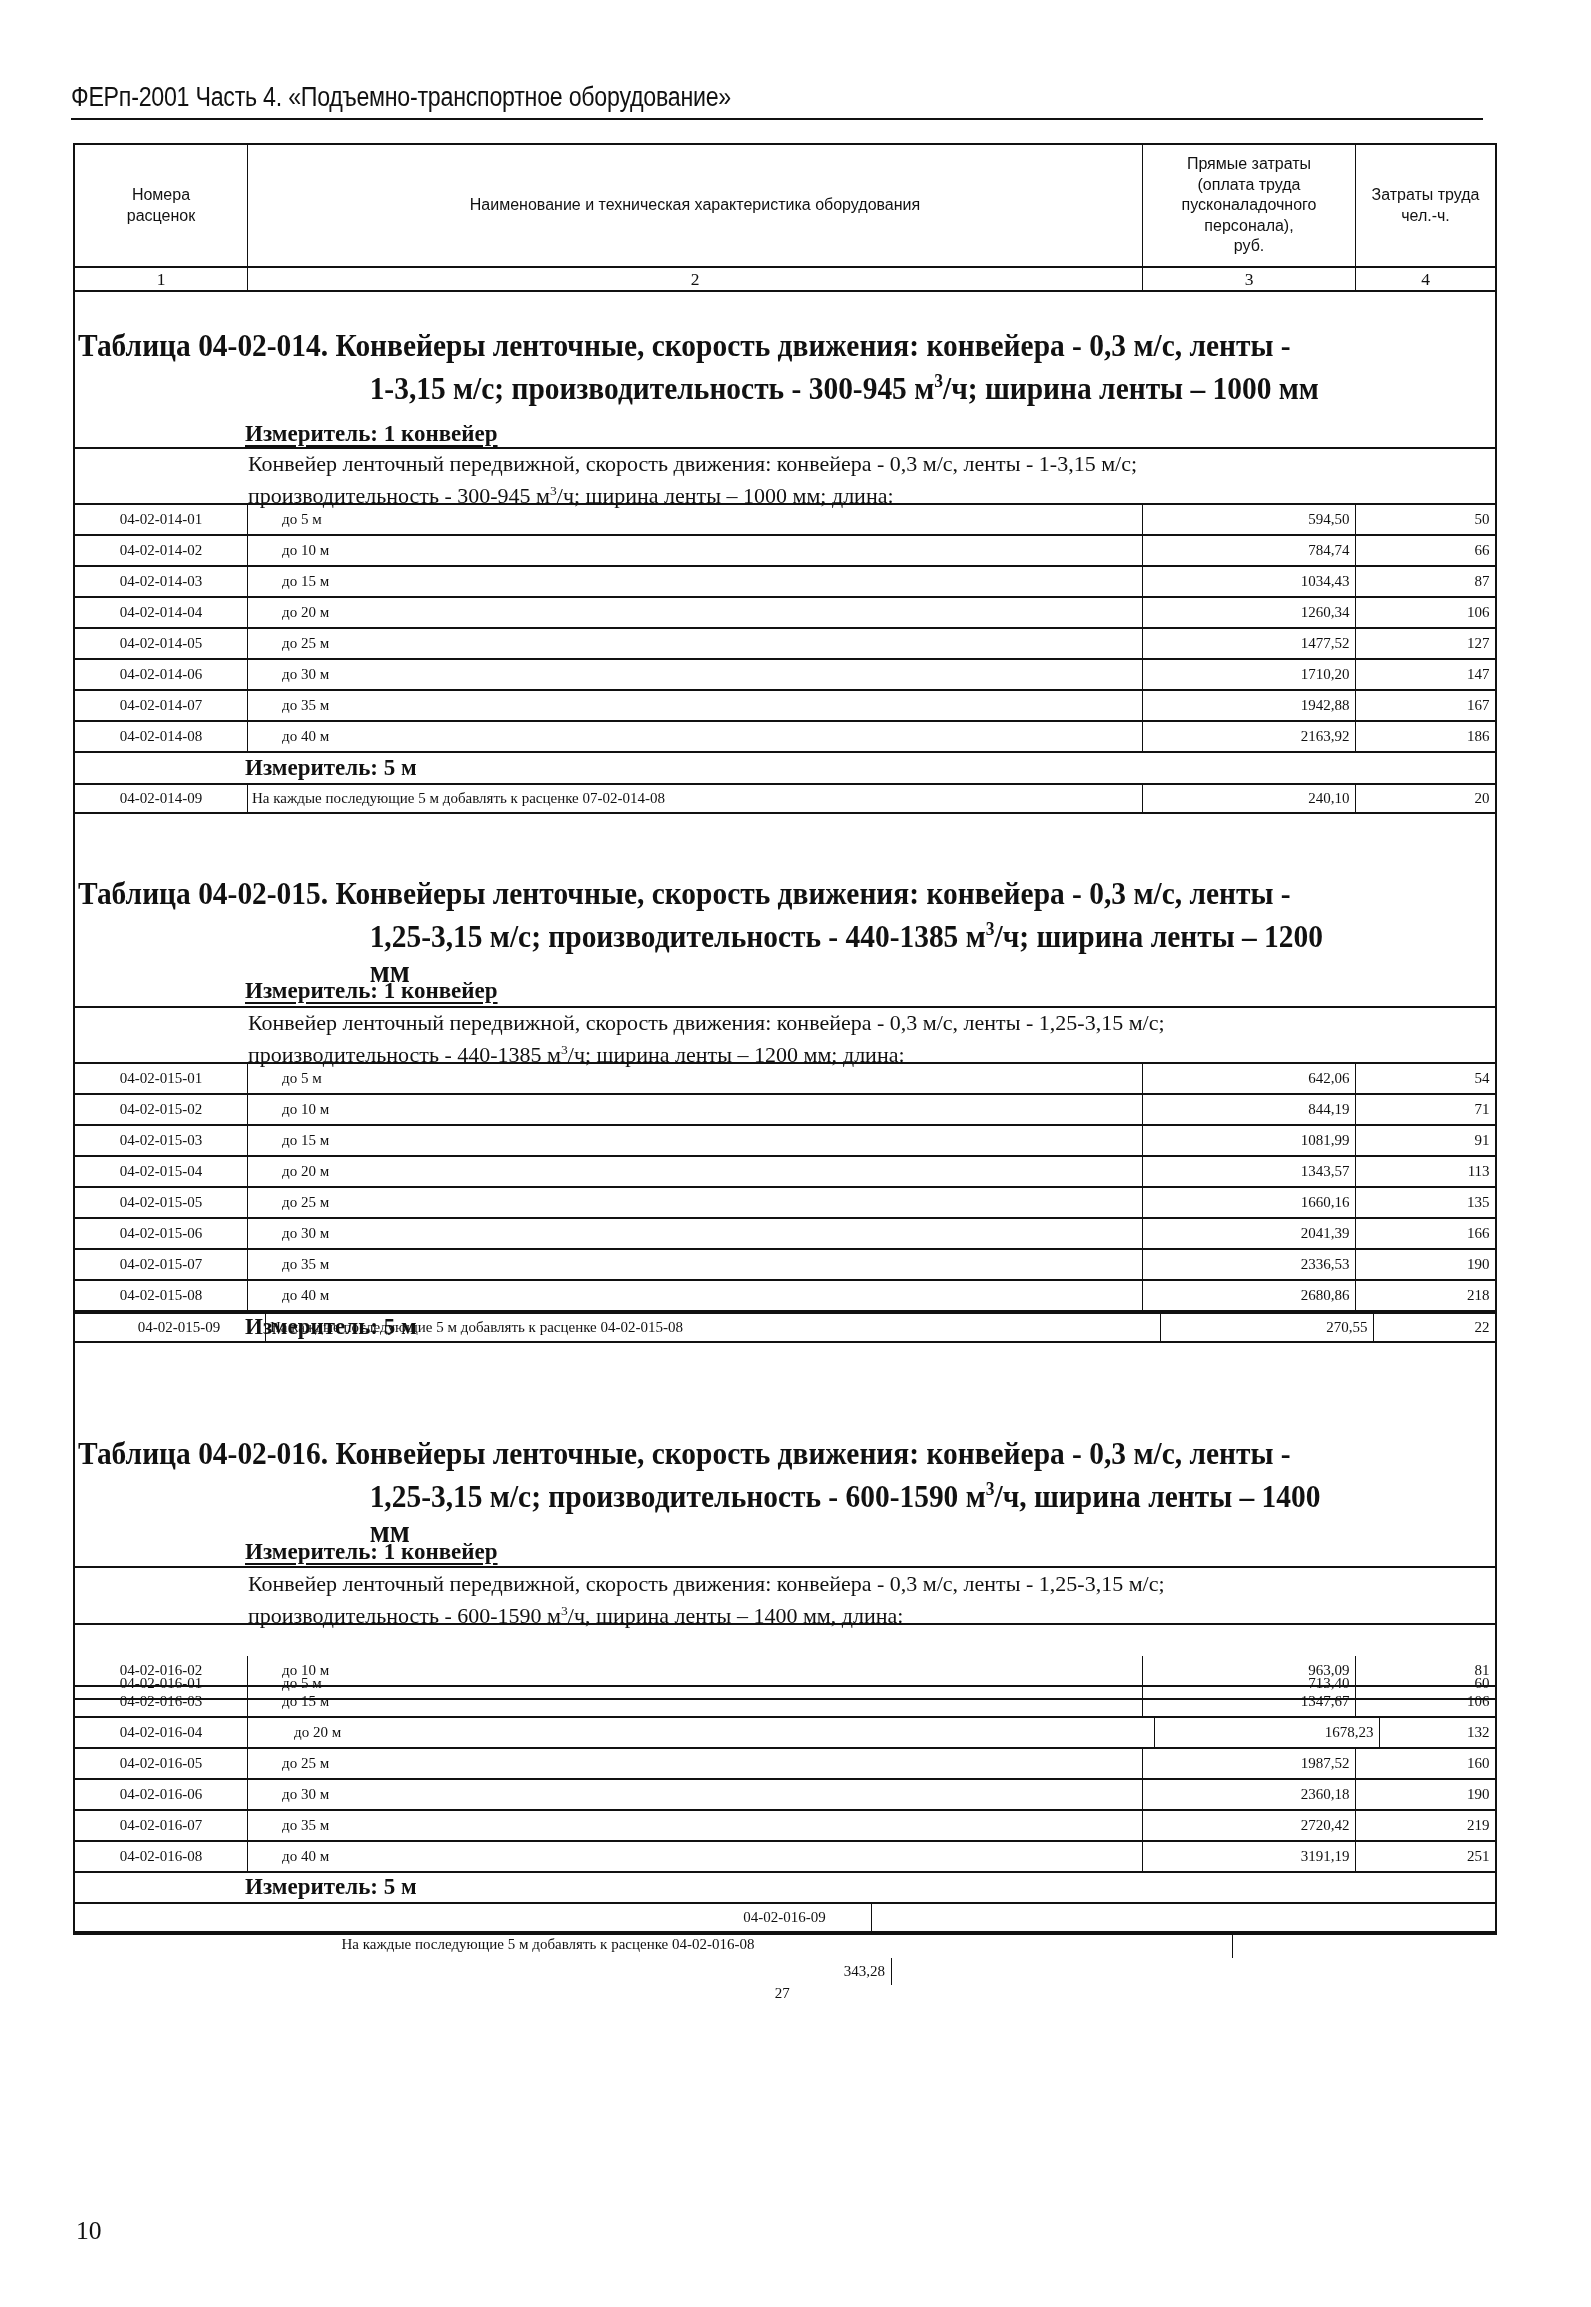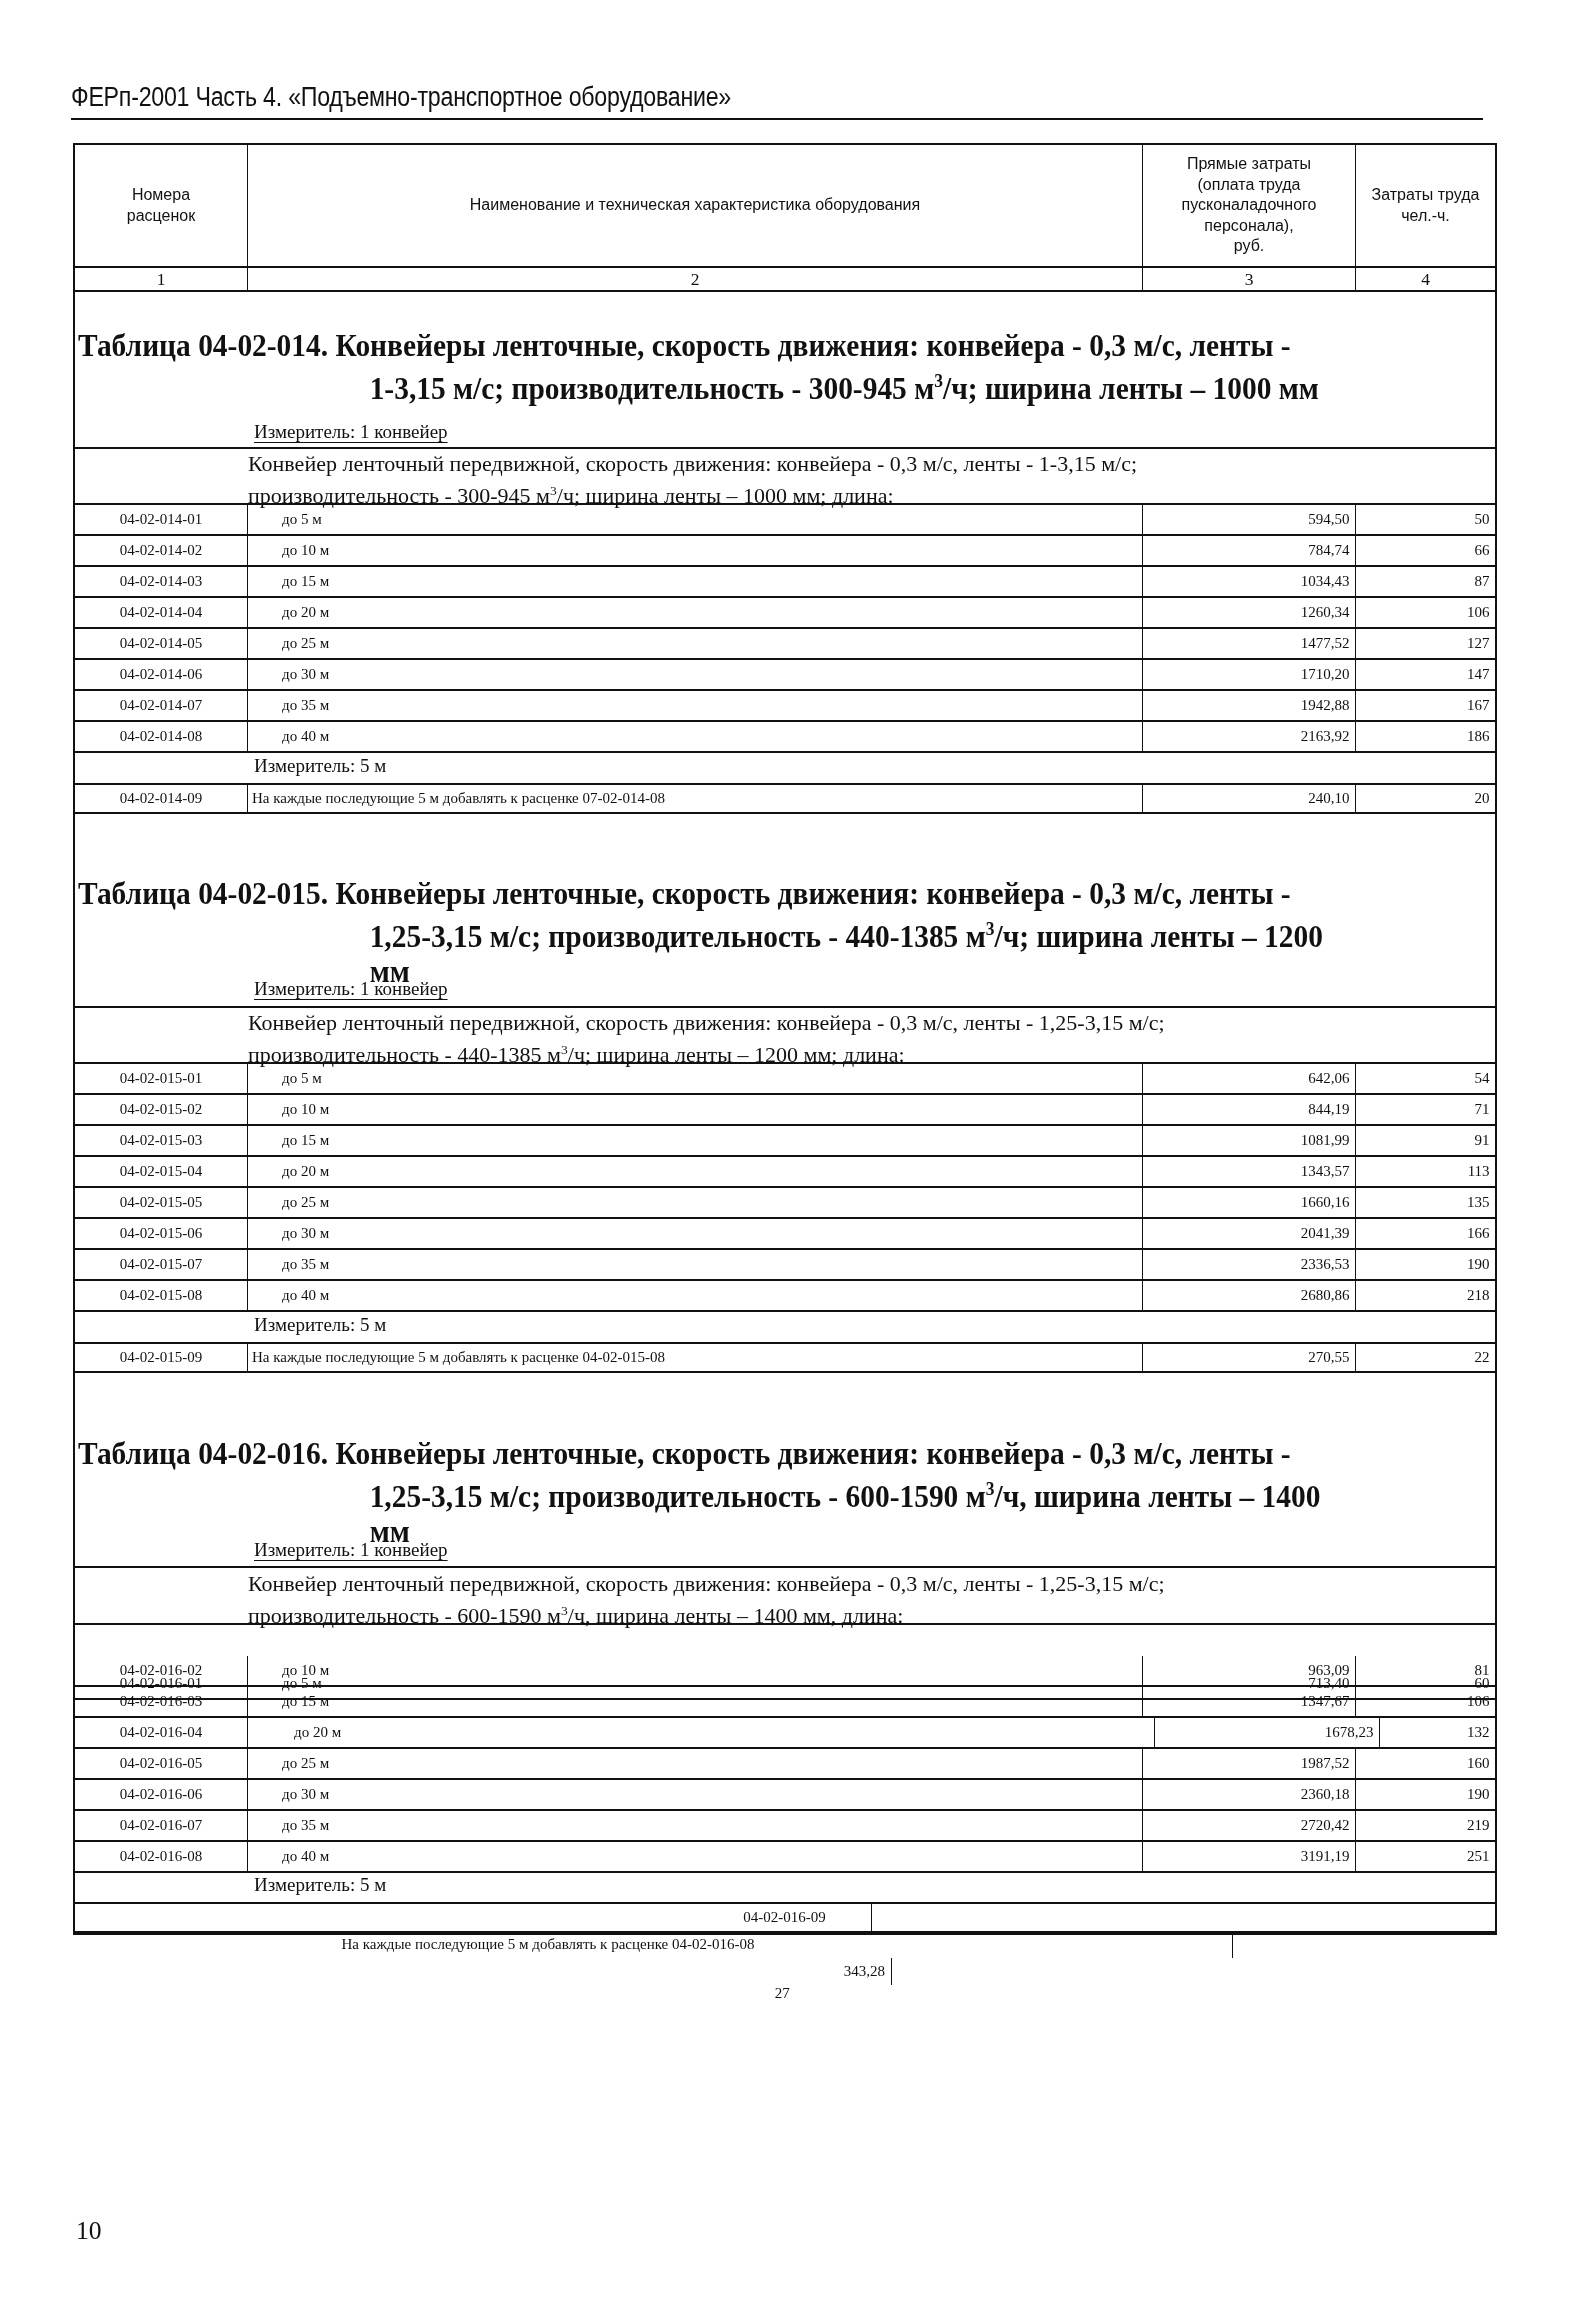--- a/index.html
+++ b/index.html
@@ -23,21 +23,21 @@
   .thead .c3 { white-space: pre-line; }
   .thead .c4 { white-space: pre-line; }
   .tnums { top: 125px; height: 24px; border-bottom: 2px solid #111; font-size: 17.5px; }
   .tnums > div { display: flex; align-items: center; justify-content: center; }
 
   .section-title { position: absolute; left: 2.7px; width: 1415px; font-weight: bold; font-size: 32px;
            line-height: 35px; transform: scaleX(0.92); transform-origin: left top; }
   .section-title .t-prefix { }
   .section-title .t-line2 { display: block; padding-left: 317px; }
   .section-title sup { font-size: 19px; }
-  .measure { position: absolute; left: 179px; font-weight: normal; font-size: 19px; }
+  .measure { position: absolute; left: 170px; font-weight: bold; font-size: 23px; }
   .measure .u { text-decoration: underline; text-underline-offset: 4px; }
   .rule { position: absolute; left: 0; right: 0; border-top: 2px solid #111; height: 0; }
   .desc { position: absolute; left: 173px; width: 1212px; font-size: 22px; line-height: 27px; }
   .desc sup { font-size: 13.5px; }
   .drow { height: 31px; border-bottom: 2px solid #111; font-size: 15px; align-items: center; }
   .drow > div { height: 100%; display: flex; align-items: center; }
   .drow .c1 { justify-content: center; }
   .drow .c2 { padding-left: 34px; }
   .drow .c2.add { padding-left: 4px; }
   .drow .c3, .drow .c4 { justify-content: flex-end; padding-right: 5.4px; }
@@ -181,21 +181,21 @@
       <div class="c3">2336,53</div>
       <div class="c4">190</div>
     </div>
     <div class="grid-row drow" style="top: 1138px;">
       <div class="c1">04-02-015-08</div>
       <div class="c2">до 40 м</div>
       <div class="c3">2680,86</div>
       <div class="c4">218</div>
     </div>
     <div class="measure" style="top: 1171px;">Измеритель: 5 м</div>
-    <div class="grid-row drow" style="top: 1199px; border-top: 2px solid rgb(17, 17, 17);">
+    <div class="grid-row drow" style="top: 1169px; border-top: 2px solid rgb(17, 17, 17); padding-left: 18px;">
       <div class="c1">04-02-015-09</div>
       <div class="c2 add">На каждые последующие 5 м добавлять к расценке 04-02-015-08</div>
       <div class="c3">270,55</div>
       <div class="c4">22</div>
     </div>
     <div class="section-title" style="top: 1293px;"><span class="t-line1"><span class="t-prefix">Таблица 04-02-016.</span> <span>Конвейеры ленточные, скорость движения: конвейера - 0,3 м/с, ленты -</span></span><span class="t-line2"><span>1,25-3,15 м/с; производительность - 600-1590 м</span><sup>3</sup><span>/ч, ширина ленты – 1400</span></span><span class="t-line2">мм</span></div>
     <div class="measure" style="top: 1396px;"><span class="u">Измеритель: 1 конвейер</span></div>
     <div class="rule" style="top: 1423px;"></div>
     <div class="desc" style="top: 1427px;">
       <div>Конвейер ленточный передвижной, скорость движения: конвейера - 0,3 м/с, ленты - 1,25-3,15 м/с;</div>

